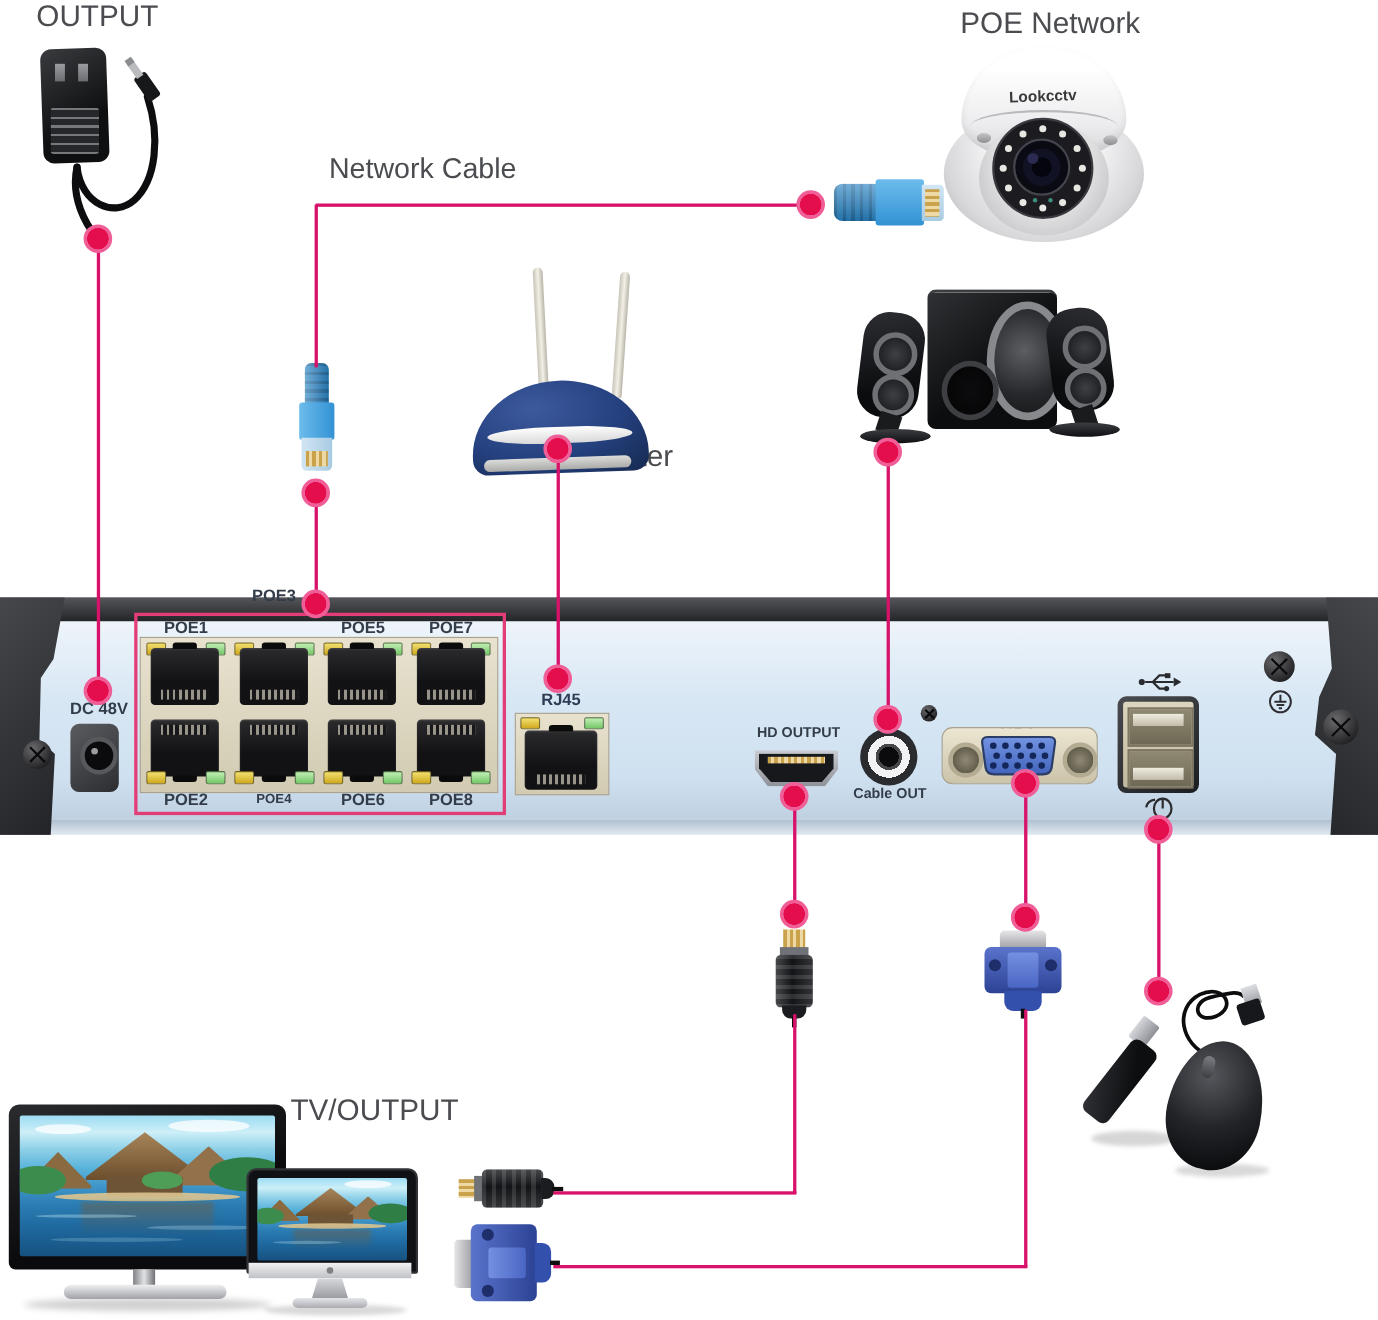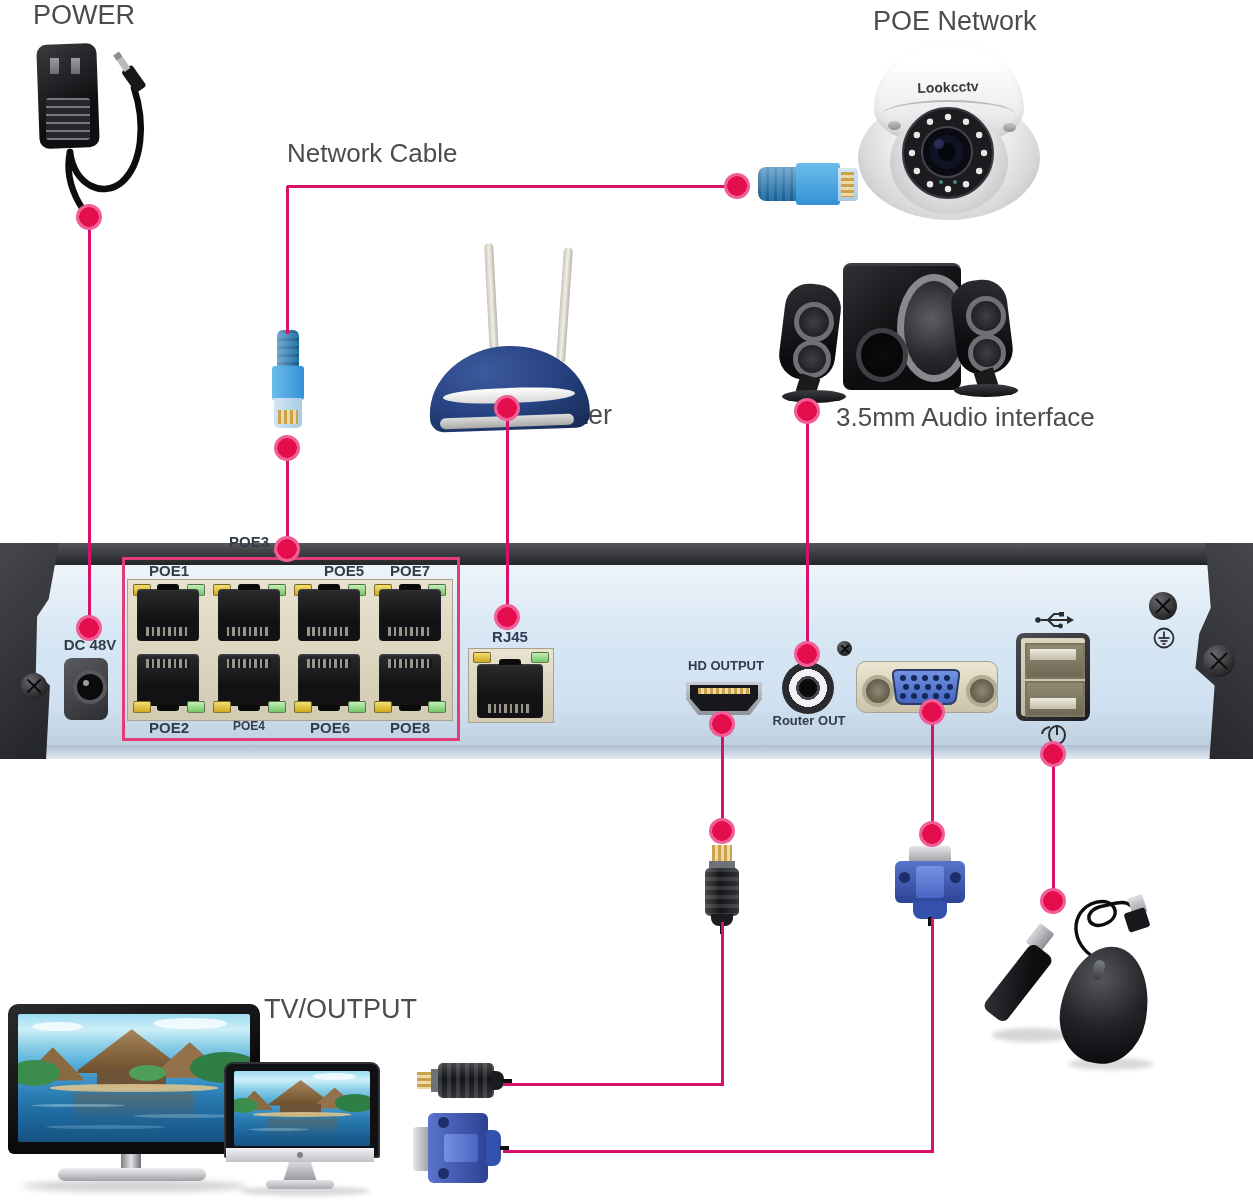--- a/index.html
+++ b/index.html
@@ -47,27 +47,26 @@
   .sc-roof  { clip-path:polygon(50% 0, 104% 100%, -4% 100%); }
   .sc-green { border-radius:50%; }
   .ridges-h { background-image:repeating-linear-gradient(180deg, rgba(255,255,255,.16) 0 4px, rgba(0,0,0,0) 4px 9px); }
   .ridges-v { background-image:repeating-linear-gradient(90deg, rgba(255,255,255,.16) 0 4px, rgba(0,0,0,0) 4px 9px); }
 </style>
 </head>
 <body>
 
 <div id="stage">
 
-  <div class="biglabel" style="left:33px;top:1px;">POWER</div>
+  <div class="biglabel" style="left:33px;top:1px;">OUTPUT</div>
   <div class="biglabel" style="left:873px;top:7px;">POE Network</div>
-  <div class="biglabel" style="left:287px;top:139px;font-size:26px;">Network Cable</div>
+  <div class="biglabel" style="left:299px;top:139px;font-size:26px;">Network Cable</div>
   <div class="biglabel" style="left:531px;top:401px;">
     <span style="display:block;">Router</span>
   </div>
-  <div class="biglabel" style="left:836px;top:403px;font-size:26px;">3.5mm Audio interface</div>
   <div class="biglabel" style="left:264px;top:995px;">TV/OUTPUT</div>
 
   <div>
     <div class="abs" style="left:38px;top:44px;width:60px;height:104px;border-radius:10px;transform:rotate(-2deg);background:linear-gradient(150deg,#3a3b3e,#0e0f11 65%);"></div>
     <div class="abs" style="left:50px;top:58px;width:9px;height:16px;background:linear-gradient(180deg,#9a9ca0,#6a6c70);"></div>
     <div class="abs" style="left:71px;top:58px;width:9px;height:16px;background:linear-gradient(180deg,#9a9ca0,#6a6c70);"></div>
     <div class="abs" style="left:46px;top:98px;width:44px;height:42px;border-radius:3px;background:#26272a;background-image:repeating-linear-gradient(180deg,rgba(200,200,205,.5) 0 2px,rgba(0,0,0,0) 2px 8px);"></div>
     <svg class="abs" style="left:30px;top:40px;" width="140" height="180" viewBox="0 0 140 180">
       <path d="M40,112 C44,146 74,158 92,142 C112,124 116,84 104,48" fill="none" stroke="#0d0d0f" stroke-width="6.5" stroke-linecap="round"></path>
       <path d="M40,112 C34,140 48,164 58,176" fill="none" stroke="#0d0d0f" stroke-width="6.5" stroke-linecap="round"></path>
@@ -197,41 +196,41 @@
 
     <div class="led yellow" style="left:374px;top:584px;width:16px;height:10px;"></div>
     <div class="led green" style="left:428px;top:584px;width:16px;height:10px;"></div>
     <div class="jack top" style="left:379px;top:589px;width:62px;height:52px;"></div>
     <div class="jack bottom" style="left:379px;top:654px;width:62px;height:52px;"></div>
     <div class="led yellow" style="left:374px;top:701px;width:16px;height:10px;"></div>
     <div class="led green" style="left:428px;top:701px;width:16px;height:10px;"></div>
 
     <div class="plabel" style="left:141px;top:562px;width:56px;font-size:15px;">POE1</div>
     <div class="plabel" style="left:221px;top:533px;width:56px;font-size:15px;">POE3</div>
-    <div class="plabel" style="left:316px;top:562px;width:56px;font-size:15px;">POE5</div>
+    <div class="plabel" style="left:302px;top:562px;width:56px;font-size:15px;">POE5</div>
     <div class="plabel" style="left:382px;top:562px;width:56px;font-size:15px;">POE7</div>
     <div class="plabel" style="left:141px;top:719px;width:56px;font-size:15px;">POE2</div>
     <div class="plabel" style="left:221px;top:719px;width:56px;font-size:12px;">POE4</div>
     <div class="plabel" style="left:302px;top:719px;width:56px;font-size:15px;">POE6</div>
     <div class="plabel" style="left:382px;top:719px;width:56px;font-size:15px;">POE8</div>
     <div class="poe-outline" style="left:122px;top:557px;width:332px;height:178px;"></div>
 
     <div class="plabel" style="left:486px;top:628px;width:48px;font-size:15px;color:#2e3c55;">RJ45</div>
     <div class="beige" style="left:468px;top:648px;width:84px;height:73px;"></div>
     <div class="led yellow" style="left:473px;top:652px;width:16px;height:9px;"></div>
     <div class="led green" style="left:531px;top:652px;width:16px;height:9px;"></div>
     <div class="jack top" style="left:477px;top:664px;width:66px;height:54px;"></div>
 
     <div class="plabel" style="left:684px;top:658px;width:84px;font-size:13px;">HD OUTPUT</div>
     <div class="abs" style="left:686px;top:682px;width:76px;height:33px;clip-path:polygon(0 0,100% 0,100% 52%,84% 100%,16% 100%,0 52%);background:linear-gradient(180deg,#c8ccd2,#8e9298);"></div>
     <div class="abs" style="left:690px;top:685px;width:68px;height:26px;clip-path:polygon(0 0,100% 0,100% 52%,84% 100%,16% 100%,0 52%);background:#17181b;"></div>
     <div class="abs goldpins-v" style="left:698px;top:688px;width:52px;height:6px;"></div>
 
     <div class="abs" style="left:782px;top:662px;width:52px;height:52px;border-radius:50%;background:radial-gradient(circle, #0b0b0d 0 9px, #454649 9px 12px, #f2f2f4 12px 19px, #2a2b2e 19px 26px);"></div>
-    <div class="plabel" style="left:770px;top:713px;width:78px;font-size:13px;">Router OUT</div>
+    <div class="plabel" style="left:770px;top:713px;width:78px;font-size:13px;">Cable OUT</div>
 
     <div class="plabel" style="left:904px;top:659px;width:44px;font-size:15px;">VGA</div>
     <div class="abs" style="left:856px;top:661px;width:140px;height:50px;border-radius:10px;border:1px solid #a9a28c;background:linear-gradient(180deg,#ece6d2,#cbc4aa);"></div>
     <div class="abs" style="left:862px;top:675px;width:24px;height:24px;border-radius:50%;border:4px solid #b3ab92;background:radial-gradient(#8f8975,#4f4a3a);"></div>
     <div class="abs" style="left:966px;top:675px;width:24px;height:24px;border-radius:50%;border:4px solid #b3ab92;background:radial-gradient(#8f8975,#4f4a3a);"></div>
     <svg class="abs" style="left:889px;top:667px;" width="74" height="40" viewBox="0 0 74 40">
       <defs>
           <linearGradient id="vgrad" x1="0" y1="0" x2="0" y2="1">
         <stop offset="0" stop-color="#7394e2"></stop>
             <stop offset="1" stop-color="#4264bc"></stop>

